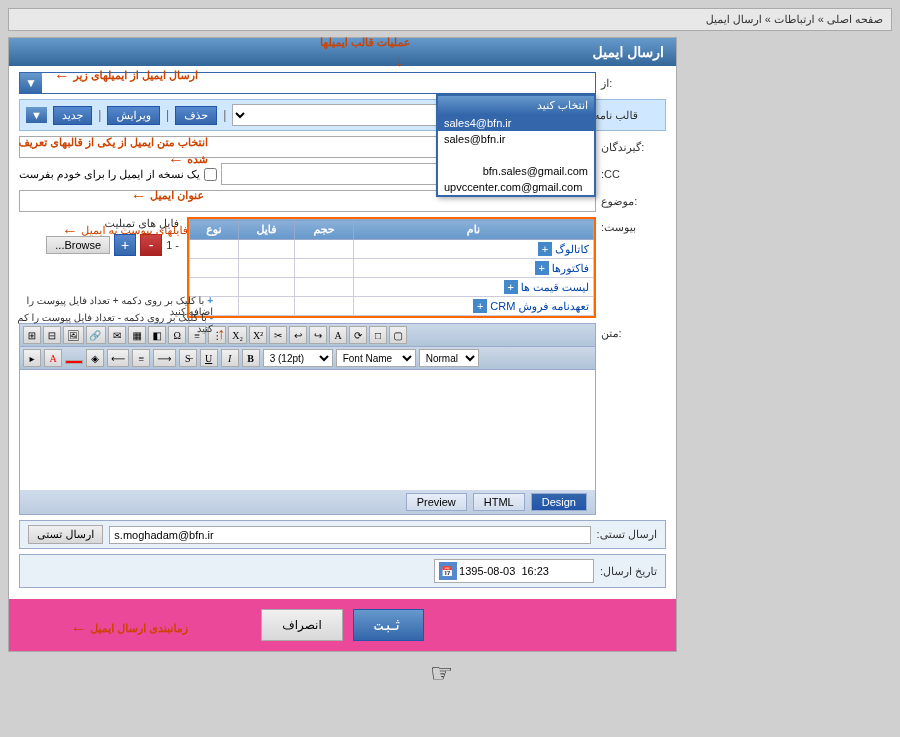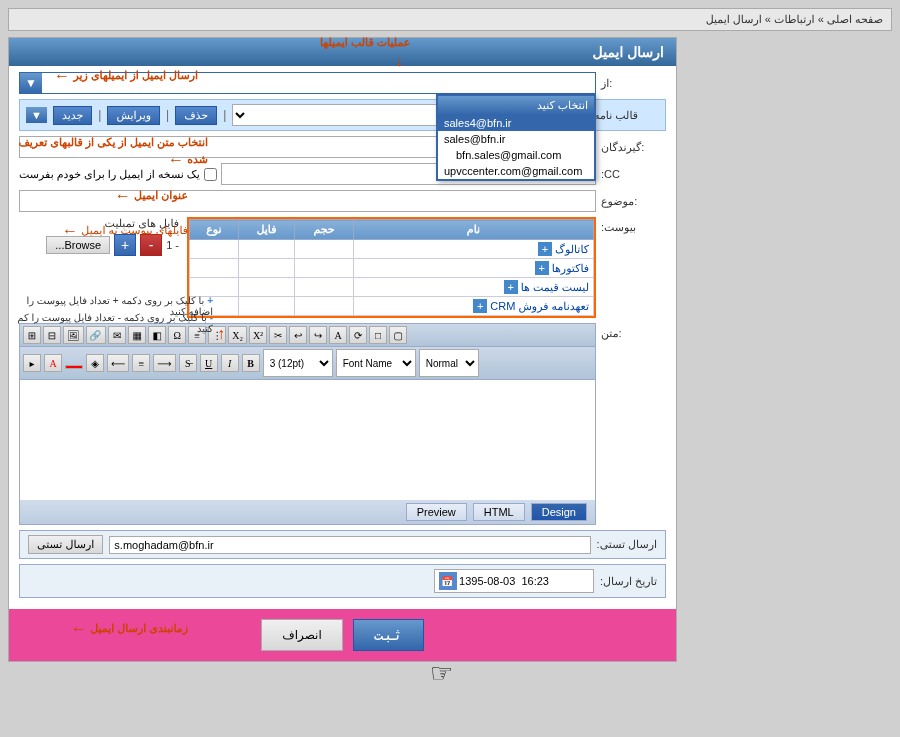--- a/index.html
+++ b/index.html
@@ -145,21 +145,21 @@
       cursor: pointer;
       min-width: 18px;
       height: 18px;
       text-align: center;
       font-family: Tahoma;
     }
     .tb-select {
       border: 1px solid #aaa;
       padding: 1px 2px;
       font-size: 10px;
-      height: 28px;
+      height: 18px;
       background: white;
     }
     .tab-btn {
       background: linear-gradient(to bottom, #e8eef8, #d0dcec);
       border: 1px solid #99aacc;
       padding: 2px 10px;
       font-size: 11px;
       cursor: pointer;
     }
     .tab-btn.active {
@@ -220,21 +220,21 @@
   <div style="position:absolute; left:8px; top:65px; direction:rtl; text-align:right; width:190px; z-index:5;">
     <span style="color:#cc4400; font-size:11px; font-weight:bold;">ارسال ایمیل از ایمیلهای زیر</span>
     <span style="color:#cc4400; font-size:16px;">←</span>
   </div>
 
   <div style="position:absolute; left:8px; top:135px; direction:rtl; text-align:right; width:200px; z-index:5;">
     <span style="color:#cc4400; font-size:11px; font-weight:bold;">انتخاب متن ایمیل از یکی از قالبهای تعریف شده</span>
     <span style="color:#cc4400; font-size:16px;">←</span>
   </div>
 
-  <div style="position:absolute; left:8px; top:185px; direction:rtl; text-align:right; width:180px; z-index:5;">
+  <div style="position:absolute; left:24px; top:185px; direction:rtl; text-align:right; width:180px; z-index:5;">
     <span style="color:#cc4400; font-size:11px; font-weight:bold;">عنوان ایمیل</span>
     <span style="color:#cc4400; font-size:16px;">←</span>
   </div>
 
   <div style="position:absolute; left:8px; top:220px; direction:rtl; text-align:right; width:180px; z-index:5;">
     <span style="color:#cc4400; font-size:11px; font-weight:normal;">فایلهای پیوست به ایمیل</span>
     <span style="color:#cc4400; font-size:16px;">←</span>
   </div>
 
   <div style="position:absolute; left:8px; top:295px; direction:rtl; text-align:right; width:205px; z-index:5; font-size:10px; color:#333;">
@@ -266,21 +266,21 @@
           <div style="position:relative; flex:1;">
             <div style="display:flex; align-items:center; border:1px solid #3366aa; background:white; height:22px;">
               <span style="flex:1; padding:2px 4px; font-size:11px; direction:rtl; color:#666;"></span>
               <span style="background: linear-gradient(to bottom, #6699cc, #3366aa); color:white; padding:2px 5px; cursor:pointer; height:100%; display:flex; align-items:center;">▼</span>
             </div>
 
             <div style="position:absolute; right:0; top:22px; background:white; border:2px solid #3366aa; z-index:20; min-width:160px; box-shadow:2px 2px 5px rgba(0,0,0,0.3);">
               <div style="background:linear-gradient(to bottom, #6699cc, #3366aa); color:white; padding:3px 6px; font-size:11px; text-align:right;">انتخاب کنید</div>
               <div style="background:#3366aa; color:white; padding:2px 6px; font-size:11px; direction:ltr; text-align:left; cursor:pointer;">sales4@bfn.ir</div>
               <div style="padding:2px 6px; font-size:11px; direction:ltr; text-align:left; cursor:pointer;">sales@bfn.ir</div>
-              <div style="padding:2px 18px; font-size:11px; direction:ltr; text-align:left; cursor:pointer;">bfn.sales@gmail.com</div>
+              <div style="padding:2px 6px; font-size:11px; direction:ltr; text-align:right; cursor:pointer;margin-top:16px;">bfn.sales@gmail.com</div>
               <div style="padding:2px 6px; font-size:11px; direction:ltr; text-align:left; cursor:pointer;">upvccenter.com@gmail.com</div>
             </div>
           </div>
         </div>
       </div>
 
       <div style="background:#d0e8ff; border:1px solid #99bbdd; padding:4px 6px; margin-bottom:5px; display:flex; flex-direction:row; direction:rtl; align-items:center; gap:6px;">
         <div class="form-label">قالب نامه</div>
         <select class="form-select" style="flex:1;">
           <option>انتخاب کنید</option>

